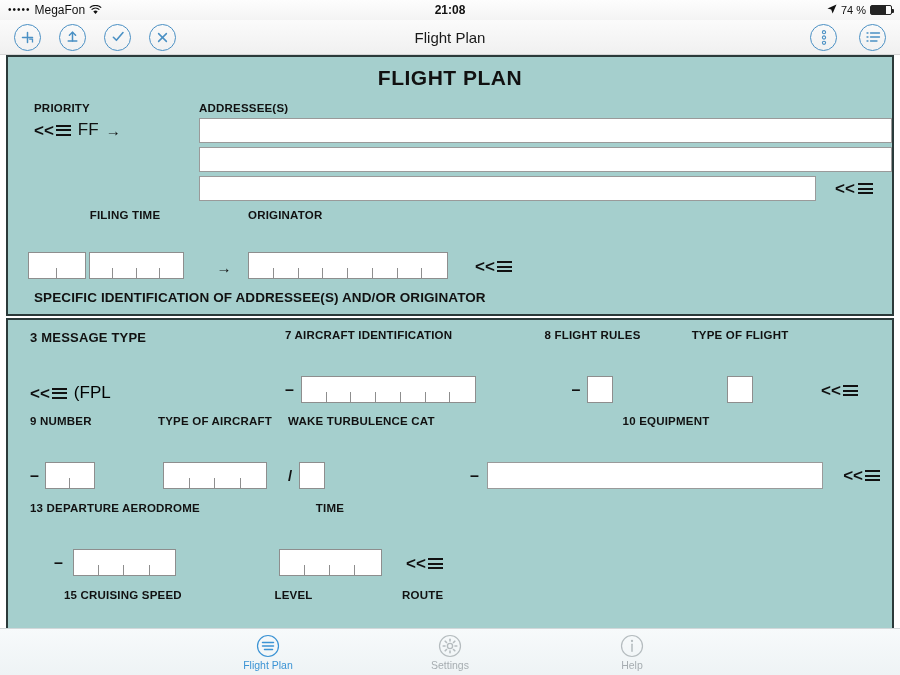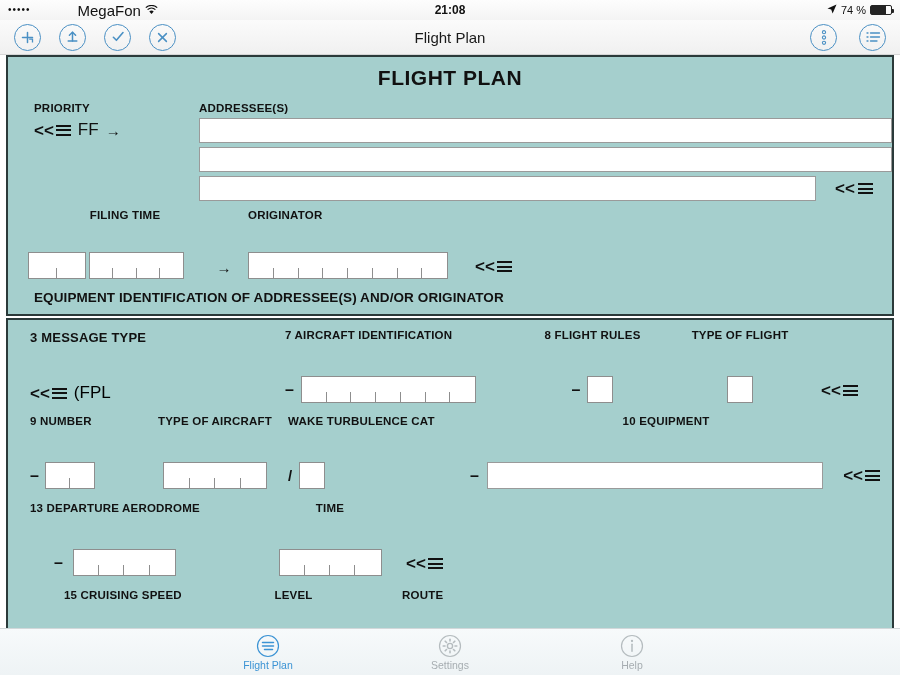--- a/index.html
+++ b/index.html
@@ -13,21 +13,21 @@
   .screen { position: relative; width: 900px; height: 675px; background:#fff; }
 
   
   .statusbar {
     height: 20px; display: flex; align-items: center;
     background: linear-gradient(#fdfdfd,#f4f4f4);
     font-size: 11px; color: #111; padding: 0 8px; position: relative;
   }
   .sb-left { display:flex; align-items:center; gap:4px; }
   .dots { letter-spacing: 1px; font-size: 10px; line-height: 1; }
-  .carrier { font-size: 15px; margin-left: 43px; }
+  .carrier { font-size: 12px; }
   .wifi { display:inline-block; width:12px; height:10px; position:relative; }
   .wifi svg { display:block; }
   .sb-center {
     position:absolute; left:0; right:0; text-align:center;
     font-size: 12px; font-weight: 600; color:#111;
   }
   .sb-right { margin-left:auto; display:flex; align-items:center; gap:4px; position:relative; z-index:2;}
   .loc-arrow { font-size:10px; transform: rotate(0deg); }
   .batt { display:inline-block; width:22px; height:10px; border:1px solid #222; border-radius:2px; position:relative; }
   .batt::after { content:""; position:absolute; right:-3px; top:3px; width:2px; height:4px; background:#222; border-radius:0 1px 1px 0;}
@@ -316,21 +316,21 @@
             <span class="chev">&lt;&lt;</span>
             <span class="bars">
                 <span></span>
                 <span></span>
                 <span></span>
               </span>
           </span>
         </div>
       </div>
 
-      <div class="specific-id">EQUIPMENT IDENTIFICATION OF ADDRESSEE(S) AND/OR ORIGINATOR</div>
+      <div class="specific-id">SPECIFIC IDENTIFICATION OF ADDRESSEE(S) AND/OR ORIGINATOR</div>
     </div>
 
     <div class="panel mid">
 
       <div class="sec-row" style="padding-top:9px">
         <div class="col" style="width:255px">
           <div class="lbl" style="font-size:13px">3  MESSAGE TYPE</div>
           <div style="display:flex;align-items:center;gap:7px;margin-top:7px">
             <span class="menu-btn">
               <span class="chev">&lt;&lt;</span>

